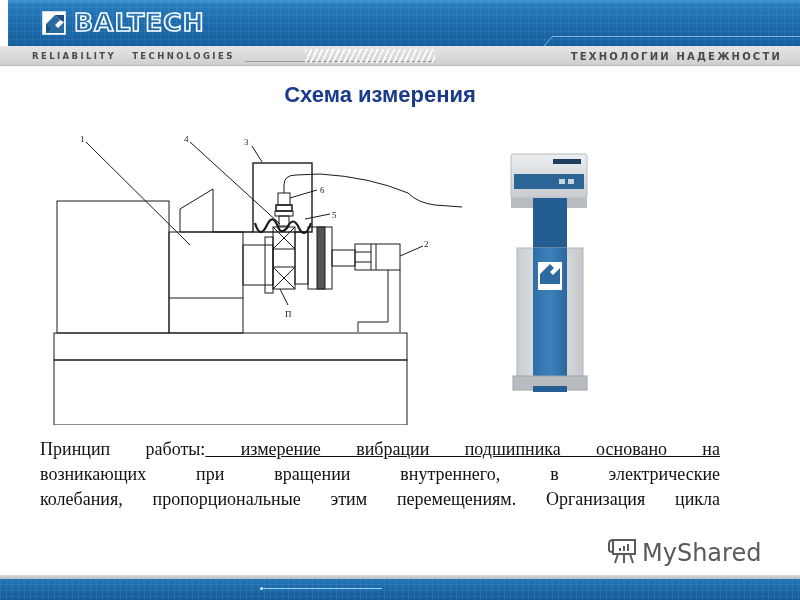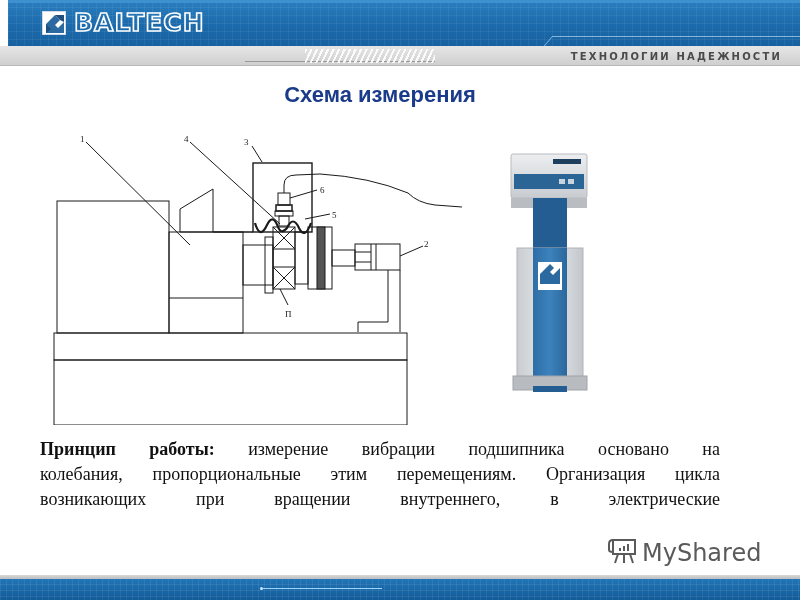--- a/index.html
+++ b/index.html
@@ -66,21 +66,21 @@
 
     
     .device { position: absolute; left: 505px; top: 150px; width: 90px; height: 245px; }
 
     
     .body-text {
       position: absolute; left: 40px; top: 437px; width: 680px;
       font-family: "Liberation Serif", serif; font-size: 18px; line-height: 25px; color: #111;
       text-align: justify;
     }
-    .body-text .lead { font-weight: bold; }
+    .body-text .lead { font-weight: normal; }
     .body-text .line { display: block; text-align: justify; text-align-last: justify; white-space: nowrap; }
     .body-text .line.last { text-align-last: left; }
 
     
     .watermark { position: absolute; left: 608px; top: 537px; display: flex; align-items: center; gap: 4px; }
     .watermark-text { font-family: "DejaVu Sans", sans-serif; font-size: 24px; color: #5a5a5a; letter-spacing: 0px; }
 
     
     .footer-sep { position: absolute; left: 0; top: 575px; width: 800px; height: 4px; background: linear-gradient(180deg,#d8d8d8,#bdbdbd); }
     .footer {
@@ -114,20 +114,21 @@
           <polygon points="3,12 8,17 3,21" fill="#1e4f7d"></polygon>
         </svg>
       </div>
       <span class="logo-word">BALTECH</span>
     </div>
   </div>
   <div class="subbar">
     <div class="hatch-line"></div>
     <div class="hatch"></div>
   </div>
+  <div class="tagline-left" style="white-space:pre;">RELIABILITY   TECHNOLOGIES</div>
   <div class="tagline-right">ТЕХНОЛОГИИ НАДЕЖНОСТИ</div>
 </div>
 
 <div class="slide-title">Схема измерения</div>
 
 <div class="diagram">
   <svg viewBox="0 0 430 300" xmlns="http://www.w3.org/2000/svg">
     <g fill="none" stroke="#1a1a1a" stroke-width="1">
 
       <rect x="17" y="76" width="112" height="132"></rect>
@@ -232,23 +233,23 @@
     <rect x="33" y="112" width="24" height="24" fill="#ffffff"></rect>
     <polygon points="35,124 45,114 49,118 45,122 48,125 55,118 55,134 35,134" fill="#2b6aa0"></polygon>
     <rect x="33" y="136" width="24" height="4" fill="#ffffff"></rect>
 
     <rect x="8" y="226" width="74" height="14" fill="#b8bcc0" stroke="#a0a4a8"></rect>
     <rect x="28" y="236" width="34" height="6" fill="#245d92"></rect>
   </svg>
 </div>
 
 <div class="body-text">
-  <span class="line"><span class="lead">Принцип работы:</span><span style="text-align-last:left;"> измерение вибрации подшипника основано на</span></span>
+  <span class="line"><span class="lead">Принцип работы:</span><span style="text-align-last:left;text-decoration:underline;"> измерение вибрации подшипника основано на</span></span>
+  <span class="line" style="word-spacing:16px;">возникающих при вращении внутреннего, в электрические</span>
   <span class="line">колебания, пропорциональные этим перемещениям. Организация цикла</span>
-  <span class="line" style="word-spacing:16px;">возникающих при вращении внутреннего, в электрические</span>
 </div>
 
 <div class="watermark">
   <span>
     <svg width="30" height="28" viewBox="0 0 30 28">
       <g fill="none" stroke="#5a5a5a" stroke-width="2">
         <rect x="5" y="3" width="22" height="14"></rect>
         <path d="M5,3 Q1,3 1,7 L1,13 Q1,15 5,15"></path>
         <line x1="10" y1="17" x2="7" y2="26"></line>
         <line x1="16" y1="17" x2="16" y2="26"></line>

